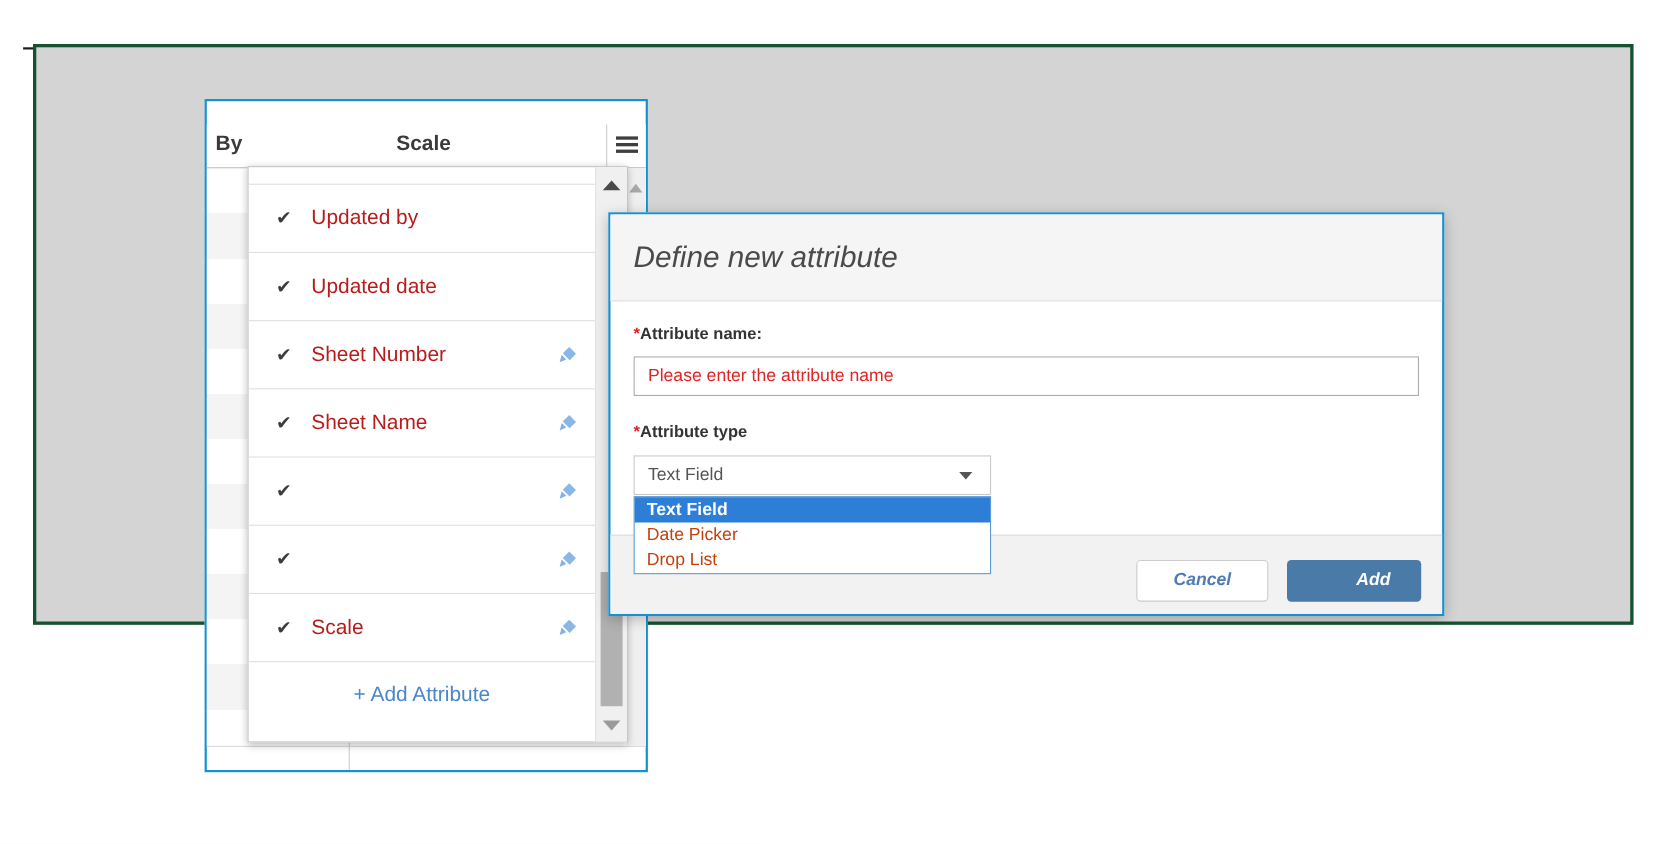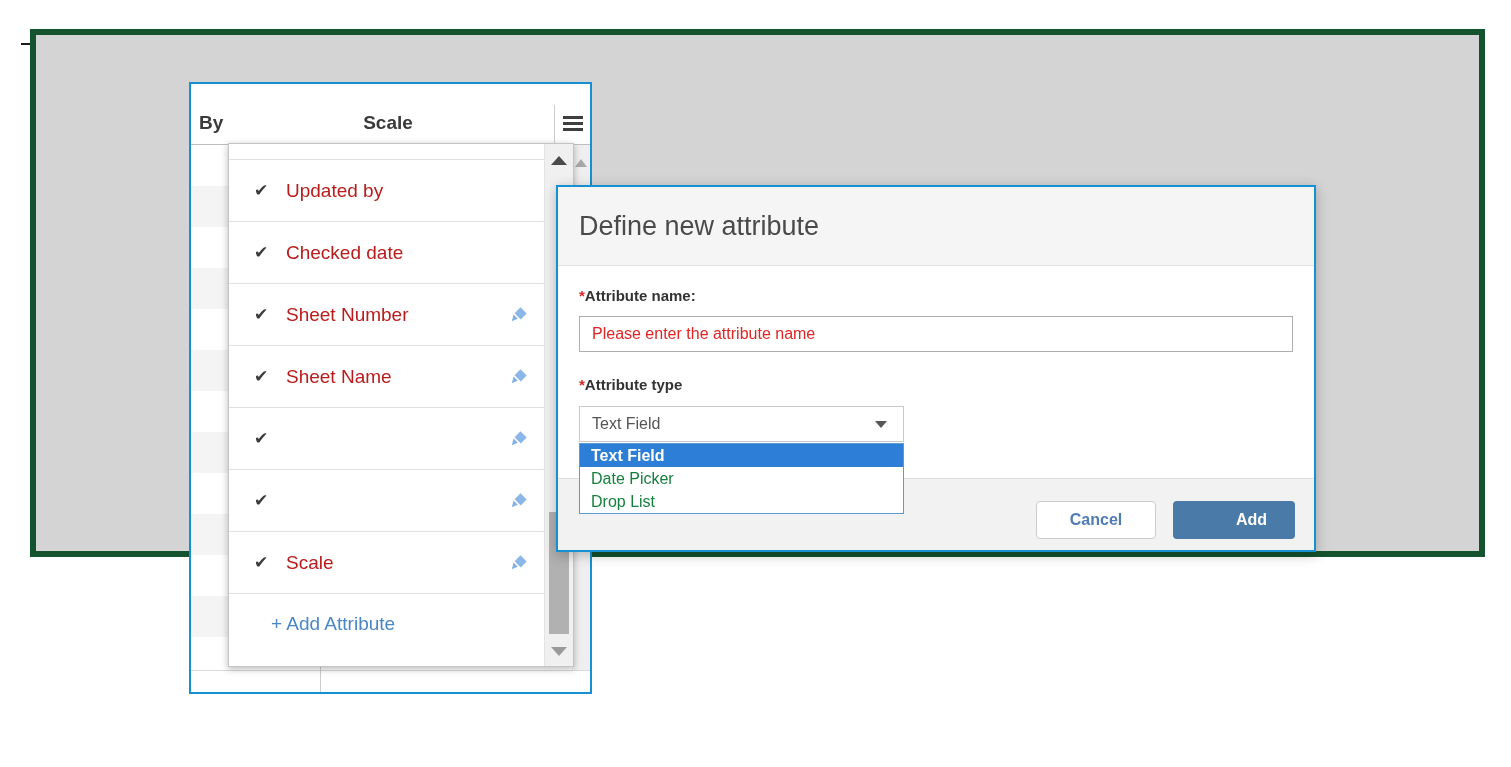--- a/index.html
+++ b/index.html
@@ -1,22 +1,22 @@
 <!DOCTYPE html>
 <html><head>
 <meta charset="utf-8">
 <style>
   * { margin:0; padding:0; box-sizing:border-box; }
   html,body { background:#ffffff; font-family:"Liberation Sans", sans-serif; }
   .page { position:relative; width:1511px; height:767px; background:#ffffff; overflow:hidden; }
 
   .tick { position:absolute; left:21px; top:43px; width:9px; height:2px; background:#1c1c1c; }
 
-  .frame { position:absolute; left:30px; top:29px; width:1455px; height:528px;
-           border:6px solid #14532d; background:#d4d4d4; }
+  .frame { position:absolute; left:30px; top:40px; width:1455px; height:528px;
+           border:3px solid #14532d; background:#d4d4d4; }
 
   
   .panel { position:absolute; left:153px; top:47px; width:403px; height:612px;
            border:2px solid #1590d2; background:#fff; z-index:1; }
   .stripes { position:absolute; left:0; top:61px; width:399px; height:525px;
              background:repeating-linear-gradient(to bottom,#ffffff 0 41px,#f4f4f4 41px 82px); }
   .stripes-hline { position:absolute; left:0; top:586px; width:399px; height:1px; background:#d9d9d9; }
   .stripes-vline { position:absolute; left:129px; top:581px; width:1px; height:27px; background:#cccccc; }
 
   .thead { position:absolute; left:0; top:21px; width:399px; height:40px; background:#fff;
@@ -36,64 +36,64 @@
 
   
   .colmenu { position:absolute; left:37px; top:59px; width:346px; height:524px; background:#fff;
              border:1px solid #c5c5c5; box-shadow:0 2px 7px rgba(0,0,0,0.28); z-index:2; }
   .colmenu-list { position:absolute; left:0; top:0; width:315px; bottom:0; }
   .mi-partial { height:16px; border-bottom:1px solid #e0e0e0; }
   .mi { position:relative; height:62px; border-bottom:1px solid #e0e0e0; }
   .mi .chk { position:absolute; left:25px; top:0; line-height:62px; font-size:17px; color:#3c3c3c; }
   .mi .lbl { position:absolute; left:57px; top:0; line-height:62px; font-size:19px; color:#b91c1c; }
   .mi .pencil { position:absolute; right:16px; top:22px; width:18px; height:18px; }
-  .mi-add { height:60px; line-height:60px; font-size:19px; color:#4a86c8; cursor:pointer;margin-left:42px; }
+  .mi-add { height:60px; line-height:60px; text-align:center; font-size:19px; color:#4a86c8; cursor:pointer; }
 
   .colmenu-scroll { position:absolute; right:0; top:0; width:29px; bottom:0; background:#f0f0f0;
                     border-left:1px solid #e3e3e3; }
   .tri-up-dark { position:absolute; left:6px; top:12px; width:0; height:0;
                  border-left:8px solid transparent; border-right:8px solid transparent;
                  border-bottom:9px solid #4a4a4a; }
   .scroll-thumb { position:absolute; left:4px; top:368px; width:20px; height:122px; background:#b1b1b1; }
   .tri-down-grey { position:absolute; left:6px; bottom:10px; width:0; height:0;
                    border-left:8px solid transparent; border-right:8px solid transparent;
                    border-top:9px solid #9a9a9a; }
 
   
   .modal { position:absolute; left:520px; top:150px; width:760px; height:367px;
            border:2px solid #1590d2; background:#fff; z-index:5; box-shadow:0 3px 12px rgba(0,0,0,0.25); }
   .modal-header { position:absolute; left:0; top:0; right:0; height:79px; background:#f5f5f5;
                   border-bottom:1px solid #e2e2e2; }
-  .modal-title { position:absolute; left:21px; top:0; line-height:79px; font-size:27px; color:#4a4a4a; }
+  .modal-title { position:absolute; left:21px; top:0; line-height:79px; font-size:27px; color:#4a4a4a;font-style:italic; }
 
   .flabel { position:absolute; left:21px; font-size:15px; font-weight:bold; color:#333; }
   .flabel .star { color:#e02424; }
   .lbl-name { top:100px; }
   .lbl-type { top:189px;text-align:center; }
 
   .name-input { position:absolute; left:21px; top:129px; width:714px; height:36px;
                 border:1px solid #adadad; background:#fff; color:#e02424; font-size:16px;
                 padding:0 12px; font-family:"Liberation Sans", sans-serif; outline:none; }
 
   .select-box { position:absolute; left:21px; top:219px; width:325px; height:36px;
                 border:1px solid #c9c9c9; background:#fff; cursor:pointer; }
   .select-value { position:absolute; left:12px; top:0; line-height:34px; font-size:16px; color:#555; }
   .select-arrow { position:absolute; right:16px; top:14px; width:0; height:0;
                   border-left:6px solid transparent; border-right:6px solid transparent;
                   border-top:7px solid #555; }
 
   .optlist { position:absolute; left:21px; top:256px; width:325px; background:#fff;
              border:1px solid #5b9bd5; z-index:3; }
-  .opt { height:23px; line-height:23px; padding-left:11px; font-size:16px; color:#15803d; cursor:pointer; }
+  .opt { height:23px; line-height:23px; padding-left:11px; font-size:16px; color:#c2410c; cursor:pointer; }
   .opt.selected { background:#2c7ed6; color:#ffffff; font-weight:bold; }
 
   .modal-footer { position:absolute; left:0; right:0; top:291px; bottom:0; background:#f2f2f2;
                   border-top:1px solid #dddddd; z-index:1; }
   .btn { position:absolute; top:22px; height:38px; border-radius:4px; font-size:16px; font-weight:bold;
-         text-align:center; line-height:38px; cursor:pointer; }
+         text-align:center; line-height:38px; cursor:pointer;font-style:italic; }
   .btn-cancel { right:158px; width:120px; background:#ffffff; border:1px solid #cccccc; color:#4f7cb5; line-height:36px; }
   .btn-add { right:19px; width:122px; background:#497aa8; color:#ffffff;padding-left:35px; }
 </style>
 </head>
 <body>
 
 <div class="page">
   <span class="tick"></span>
 
   <div class="frame">
@@ -122,21 +122,21 @@
       <div class="colmenu">
         <div class="colmenu-list">
           <div class="mi-partial"></div>
 
           <div class="mi">
             <span class="chk">✔</span>
             <span class="lbl">Updated by</span>
           </div>
           <div class="mi">
             <span class="chk">✔</span>
-            <span class="lbl">Checked date</span>
+            <span class="lbl">Updated date</span>
           </div>
           <div class="mi">
             <span class="chk">✔</span>
             <span class="lbl">Sheet Number</span>
             <svg class="pencil" viewBox="0 0 16 16">
               <path d="M9.3 1.2 L14.8 6.7 L9.6 11.9 L4.1 6.4 Z" fill="#8ab6e8"></path>
               <path d="M3.2 7.6 L6.9 11.3 L1.6 13.6 Z" fill="#82b1e6"></path>
             </svg>
           </div>
           <div class="mi">

